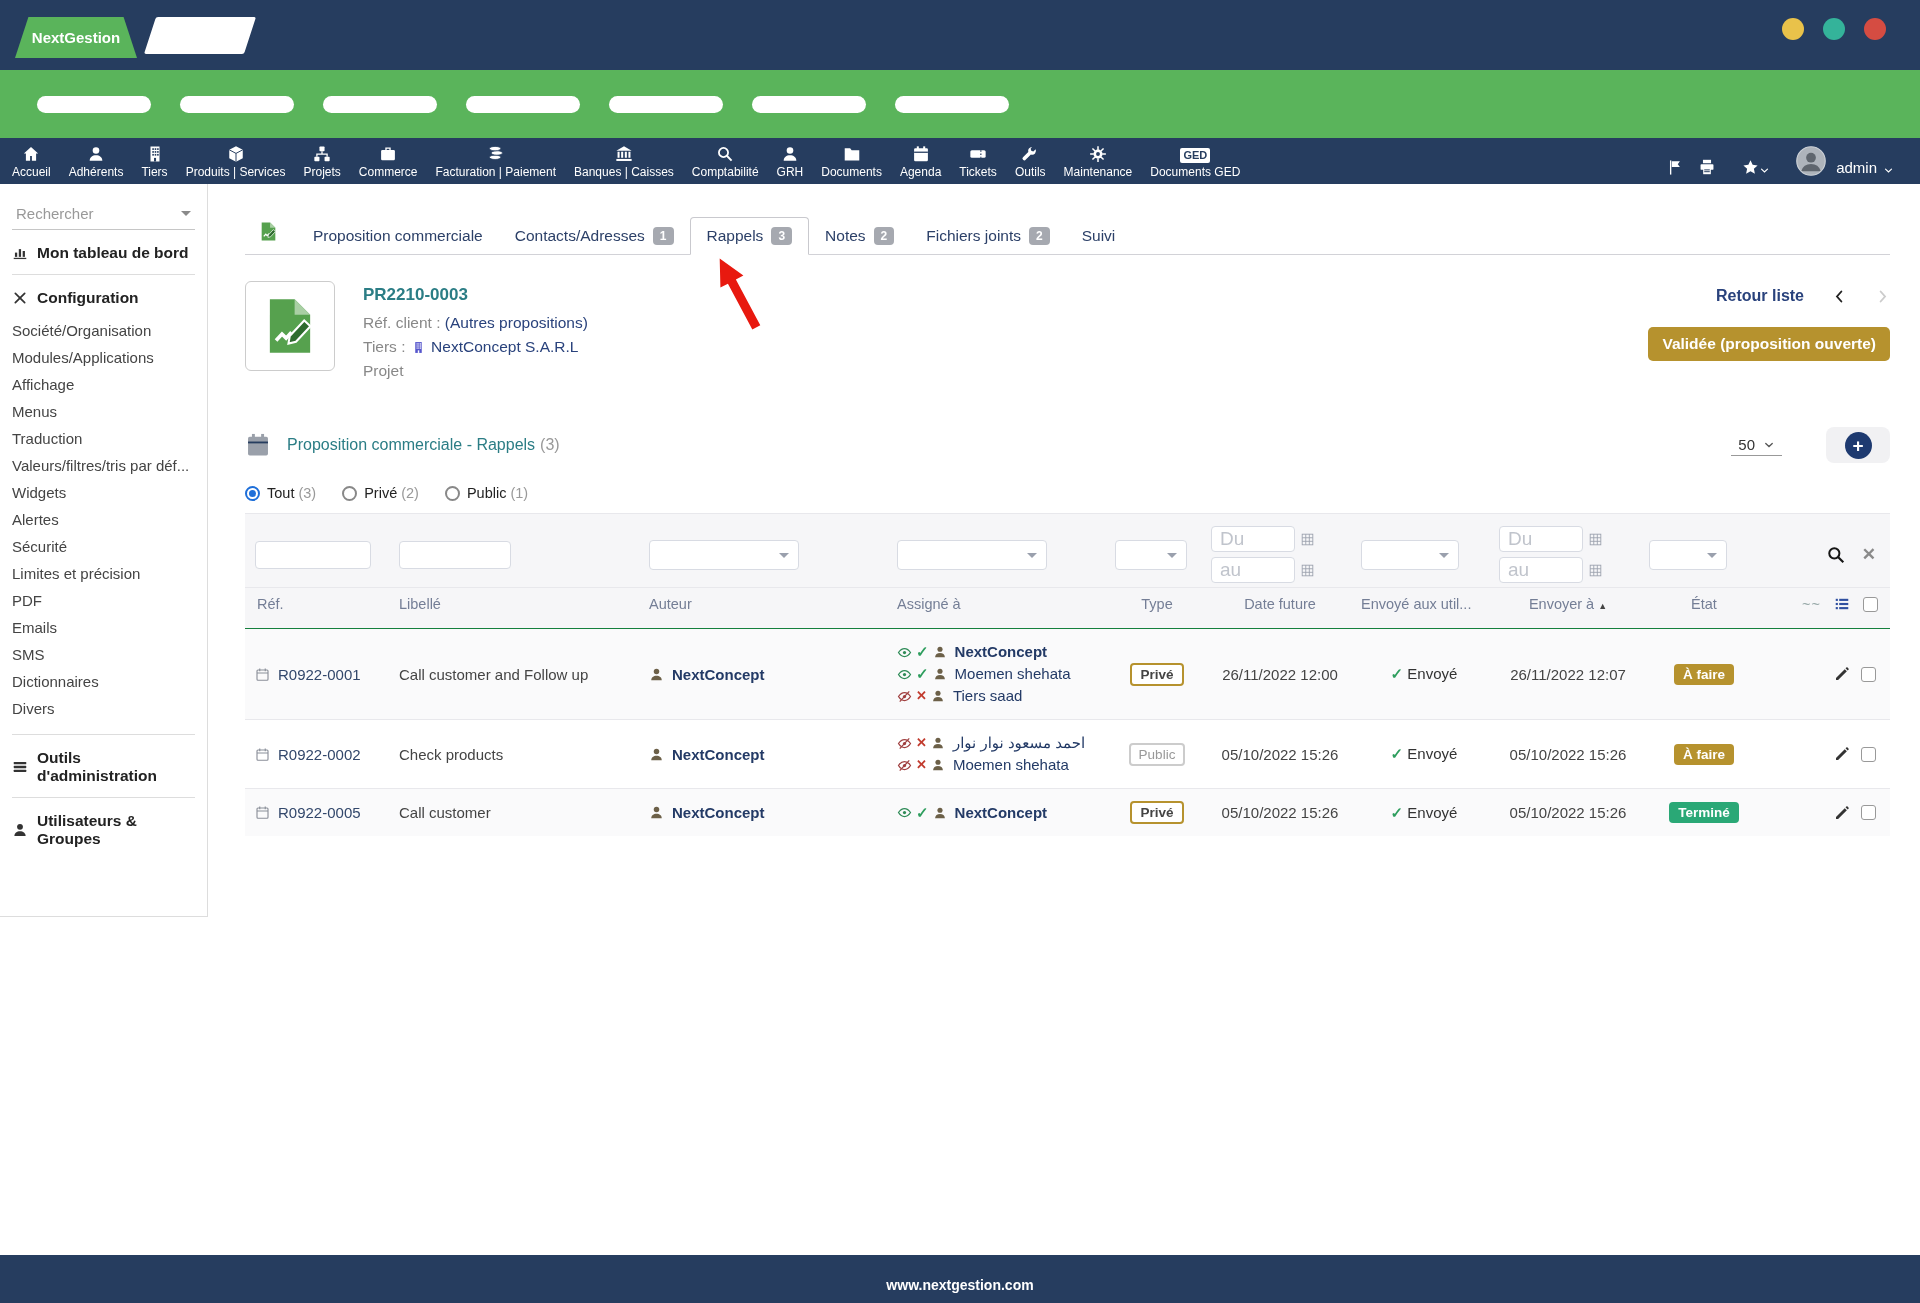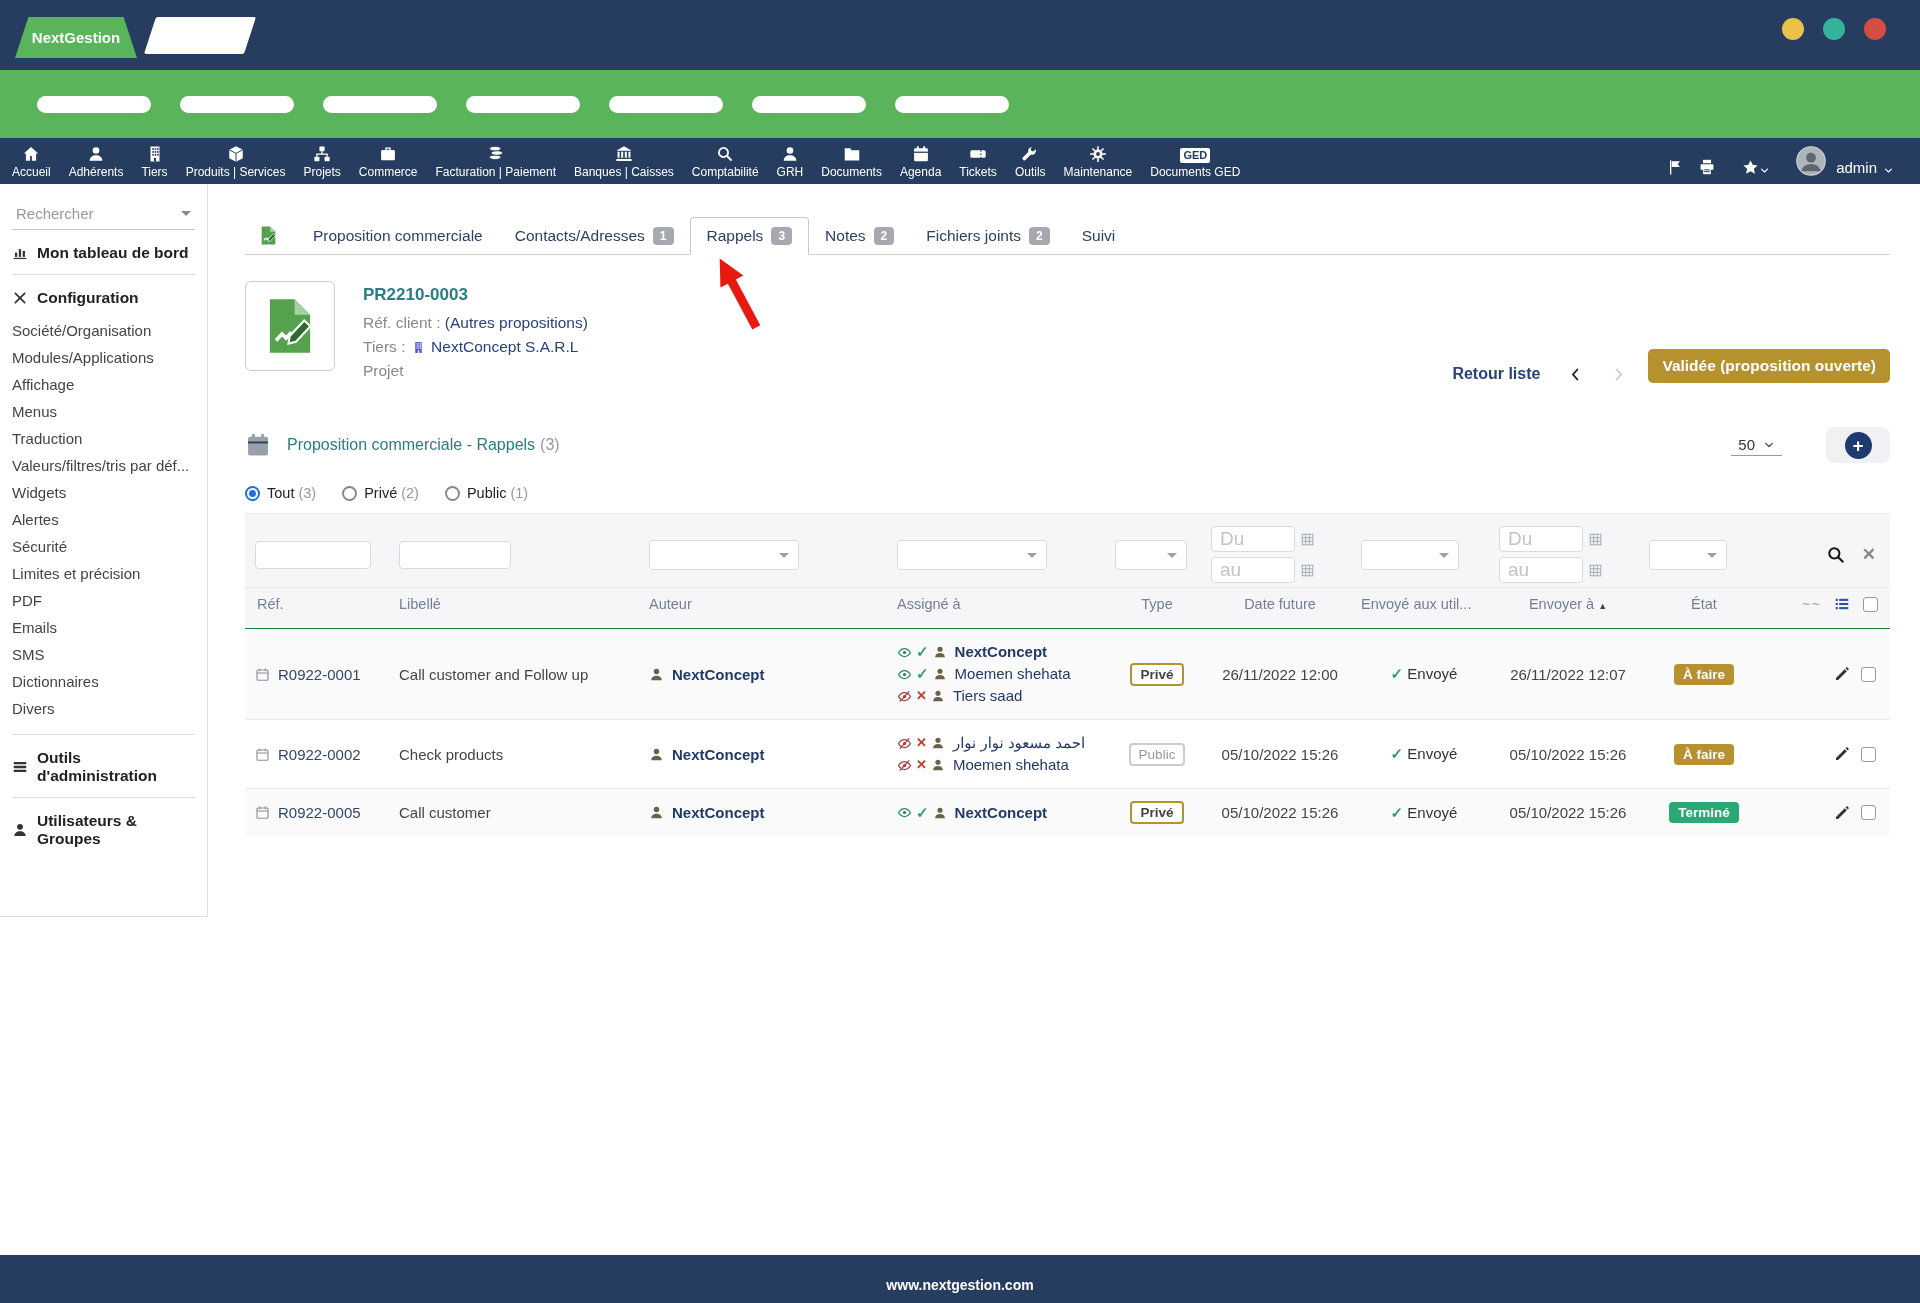--- a/index.html
+++ b/index.html
@@ -45,36 +45,36 @@
   .sc-tri{border:5px solid transparent;border-top-color:#8a8a8a;margin-top:5px}
   .side-head{display:flex;align-items:center;gap:9px;font-weight:bold;font-size:15.5px;color:#222;margin:14px 0 10px;cursor:pointer}
   .side-head .ic{color:#333}
   .divider{border-top:1px solid #ddd;margin:12px 0}
   .side-item{font-size:15px;color:#444;line-height:27px;cursor:pointer;white-space:nowrap}
   .users-ic{color:#6c6048}
 
   .main{flex:1;padding:0 30px 0 37px;position:relative}
 
   
-  .tabs-row{margin-top:33px;display:flex;align-items:flex-end;border-bottom:1px solid #d2d2d7}
+  .tabs-row{margin-top:33px;display:flex;border-bottom:1px solid #d2d2d7}
   .tab-doc-icon{margin:0 18px 8px 13px}
   .tab{display:flex;align-items:center;gap:8px;padding:9px 16px;font-size:15.5px;color:#2c4068;cursor:pointer;white-space:nowrap}
   .tab.active{background:#fff;border:1px solid #c9c9ce;border-bottom:1px solid #fff;margin-bottom:-1px;border-radius:4px 4px 0 0}
   .tab-badge{background:#a6a9b0;color:#fff;font-size:12px;font-weight:bold;border-radius:4px;padding:2px 7px;line-height:1.2}
   .red-arrow{position:absolute;left:497px;top:66px;pointer-events:none;z-index:5}
 
   
   .doc-head{margin-top:26px;display:flex}
   .thumb{width:90px;height:90px;border:1px solid #ccc;border-radius:6px;display:flex;align-items:center;justify-content:center;background:#fff}
   .doc-info{margin-left:28px;font-size:15.5px;color:#555;line-height:24px}
   .doc-ref{color:#2b7d85;font-weight:bold;font-size:17px;margin:2px 0 4px;cursor:pointer}
   .doc-link{color:#29427c;cursor:pointer}
   .doc-muted{color:#888}
   .b-ic{color:#5555cc;margin:0 2px;vertical-align:-2px}
-  .doc-right{margin-left:auto;display:flex;flex-direction:row;align-items:flex-end;gap:22px;padding-top:6px}
+  .doc-right{margin-left:auto;display:flex;flex-direction:column;align-items:flex-end;gap:22px;padding-top:6px}
   .back-row{display:flex;align-items:center;gap:28px;font-size:16px}
   .back-link{color:#29427c;font-weight:bold;cursor:pointer}
   .chev{cursor:pointer}.chev.prev{color:#222}.chev.next{color:#ccc}
   .status-badge{background:#b6922e;color:#fff;font-weight:bold;font-size:15.5px;padding:8px 14px;border-radius:5px}
 
   
   .section-row{margin-top:44px;display:flex;align-items:center}
   .cal-big{color:#9aa0aa}
   .section-title{margin-left:16px;font-size:16px;color:#2b7d85;cursor:default}
   .section-count{color:#999;margin-left:5px}

